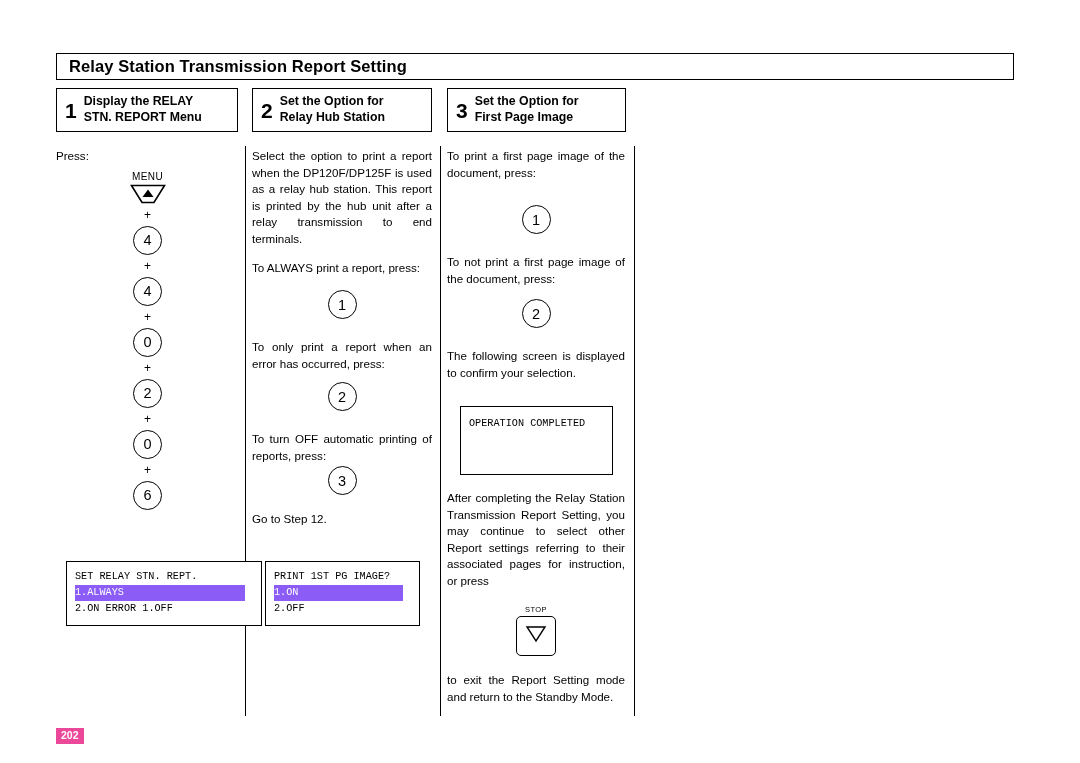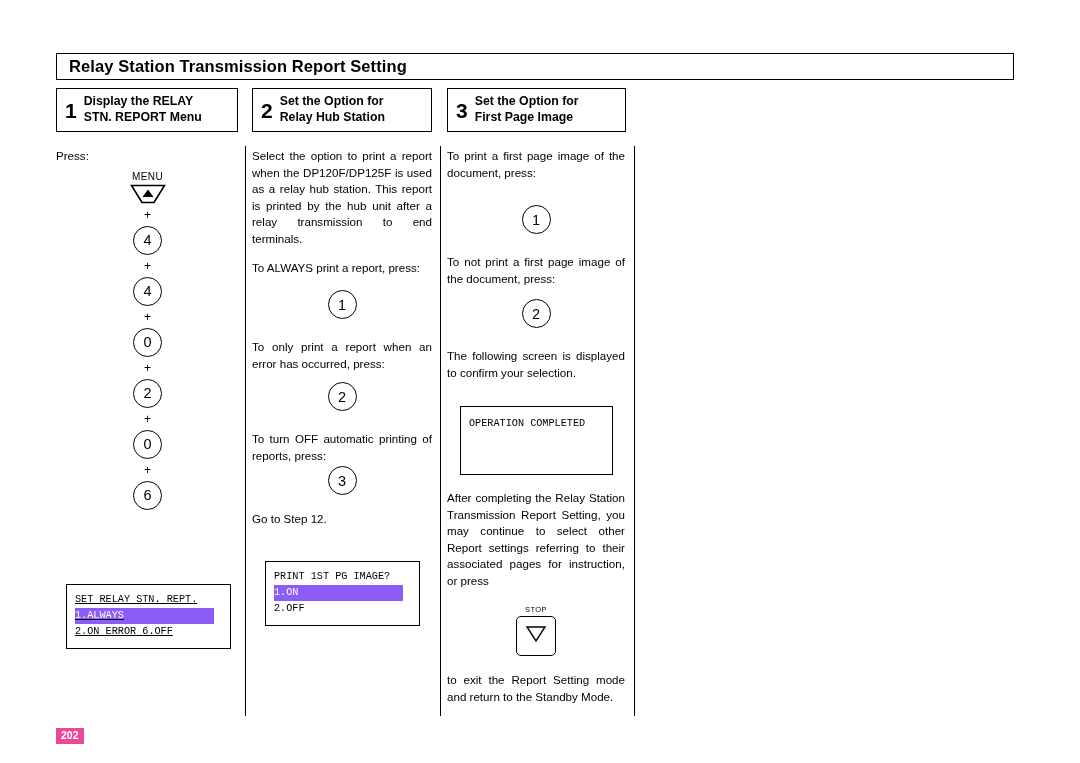--- a/index.html
+++ b/index.html
@@ -160,21 +160,21 @@
     line-height: 1.58;
     padding: 7px 16px 7px 8px;
     background: #fff;
   }
   .lcd .line { white-space: pre; }
   .lcd .line.inverse {
     background: #8b5cf6;
     color: #fff;
     display: block;
   }
-  #lcd1 { position: absolute; left: 66px; top: 584px; width: 165px; height: 65px; text-decoration: underline; }
+  #lcd1 { position: absolute; left: 66px; top: 561px; width: 196px; height: 65px; }
   #lcd2 { position: absolute; left: 265px; top: 561px; width: 155px; height: 65px; }
   #lcd3 {
     position: absolute; left: 460px; top: 406px; width: 153px; height: 69px;
     padding-top: 9px;
   }
 
   
   .page-num {
     position: absolute;
     left: 56px;
@@ -252,21 +252,21 @@
       <div class="circle-key">0</div>
       <div class="plus">+</div>
       <div class="circle-key">6</div>
     </div>
   </div>
 
   <div class="lcd" id="lcd1">
     <span class="line">SET RELAY STN. REPT.</span>
     <span class="line inverse">1.ALWAYS</span>
     <span class="line">2.ON ERROR</span>
-    <span class="line">6.OFF</span>
+    <span class="line">1.OFF</span>
   </div>
 
   <div class="col" id="col2">
     <p class="body">Select the option to print a report when the DP120F/DP125F is used as a relay hub station. This report is printed by the hub unit after a relay transmission to end terminals.</p>
     <p class="body" style="">To ALWAYS print a report, press:</p>
     <div class="center-block">
       <div class="circle-key">1</div>
     </div>
     <div class="spacer-20"></div>
     <p class="body" style="margin-bottom:10px">To only print a report when an error has occurred, press:</p>

